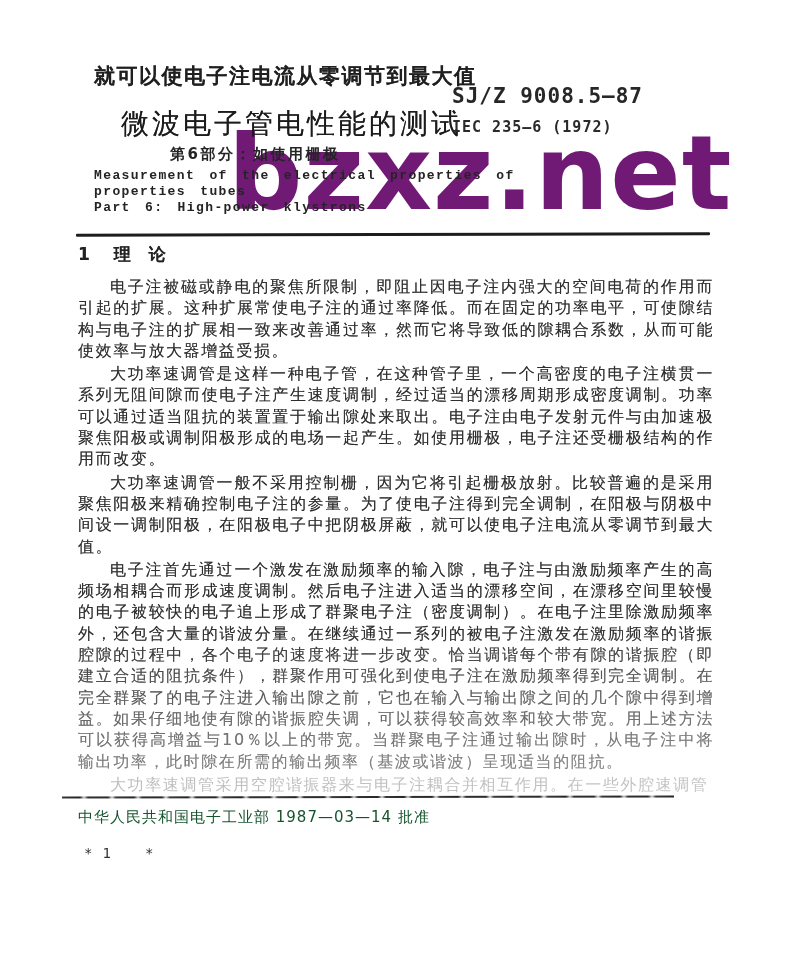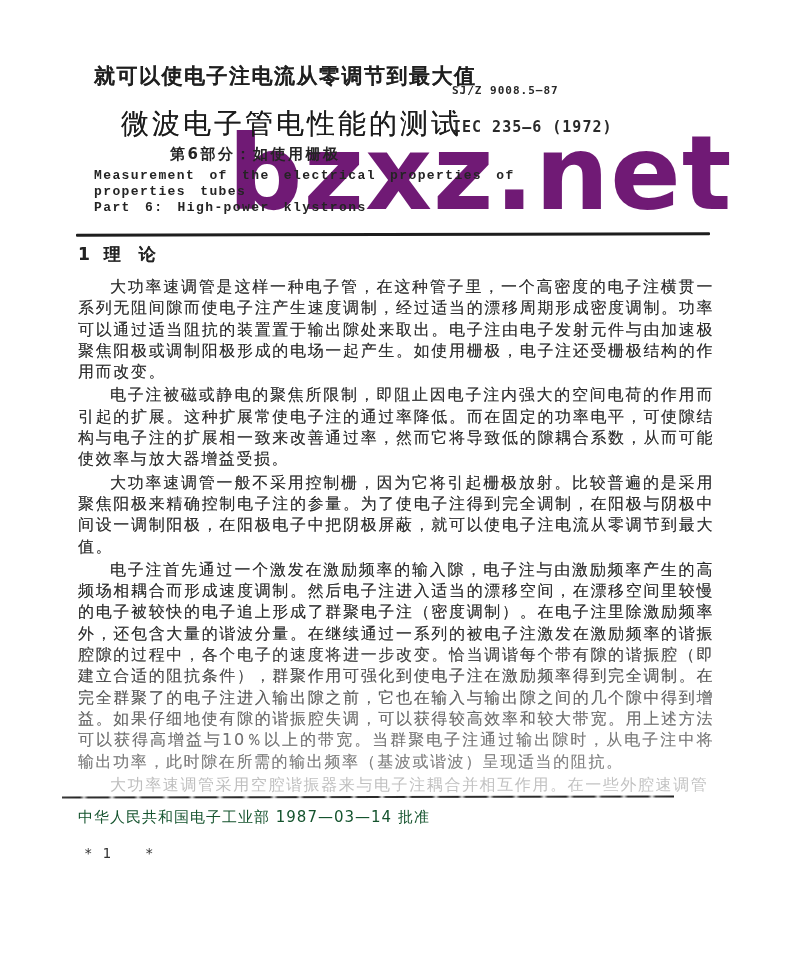--- a/index.html
+++ b/index.html
@@ -30,21 +30,21 @@
   
   .std-label {
     position: absolute; left: 94px; top: 62px;
     font-size: 21px; font-weight: bold; letter-spacing: 1.5px;
     color: #1f1f1f; text-shadow: 0 0 0.5px rgba(0,0,0,0.6);
     white-space: nowrap;
   }
   .std-number {
     position: absolute; left: 452px; top: 84px;
     font-family: "DejaVu Sans Mono", monospace;
-    font-size: 11px; font-weight: bold; letter-spacing: 1px;
+    font-size: 21px; font-weight: bold; letter-spacing: 1px;
     color: #272727; white-space: nowrap;
   }
   .doc-title {
     position: absolute; left: 121px; top: 105px;
     font-size: 28px; font-weight: normal; letter-spacing: 3px;
     color: #1b1b1b; text-shadow: 0 0 0.6px rgba(0,0,0,0.65);
     white-space: nowrap;
   }
   .iec-ref {
     position: absolute; left: 452px; top: 118px;
@@ -79,21 +79,21 @@
       #3a3a3a 0px, #242424 18px, rgba(60,60,60,0.25) 22px, #303030 26px, #2a2a2a 46px, rgba(70,70,70,0.2) 50px, #333333 54px);
     transform: rotate(-0.08deg);
   }
   
   .section-heading {
     position: absolute; left: 78px; top: 243px;
     font-size: 17px; font-weight: bold; color: #222;
     text-shadow: 0 0 0.4px rgba(0,0,0,0.55);
     white-space: nowrap;
   }
-  .section-heading .sec-title { margin-left: 14px; letter-spacing: 6px; }
+  .section-heading .sec-title { margin-left: 24px; letter-spacing: 6px; }
   
   .body-text {
     position: absolute; left: 78px; top: 276px;
     width: 636px;
     font-size: 16px; line-height: 21.3px;
     letter-spacing: 1.6px;
     text-align: justify;
     word-break: break-all;
     color: #2e2e2e;
     text-shadow: 0 0 0.35px rgba(0,0,0,0.45);
@@ -149,22 +149,22 @@
       <div>Part 6: High-power klystrons</div>
     </div>
 
     <div class="rule-top"></div>
 
     <div class="section-heading">
       <span class="sec-num">1</span><span class="sec-title">理 论</span>
     </div>
 
     <div class="body-text">
+      <p>电子注被磁或静电的聚焦所限制，即阻止因电子注内强大的空间电荷的作用而引起的扩展。这种扩展常使电子注的通过率降低。而在固定的功率电平，可使隙结构与电子注的扩展相一致来改善通过率，然而它将导致低的隙耦合系数，从而可能使效率与放大器增益受损。</p>
       <p>大功率速调管是这样一种电子管，在这种管子里，一个高密度的电子注横贯一系列无阻间隙而使电子注产生速度调制，经过适当的漂移周期形成密度调制。功率可以通过适当阻抗的装置置于输出隙处来取出。电子注由电子发射元件与由加速极聚焦阳极或调制阳极形成的电场一起产生。如使用栅极，电子注还受栅极结构的作用而改变。</p>
-      <p>电子注被磁或静电的聚焦所限制，即阻止因电子注内强大的空间电荷的作用而引起的扩展。这种扩展常使电子注的通过率降低。而在固定的功率电平，可使隙结构与电子注的扩展相一致来改善通过率，然而它将导致低的隙耦合系数，从而可能使效率与放大器增益受损。</p>
       <p>大功率速调管一般不采用控制栅，因为它将引起栅极放射。比较普遍的是采用聚焦阳极来精确控制电子注的参量。为了使电子注得到完全调制，在阳极与阴极中间设一调制阳极，在阳极电子中把阴极屏蔽，就可以使电子注电流从零调节到最大值。</p>
       <p>电子注首先通过一个激发在激励频率的输入隙，电子注与由激励频率产生的高频场相耦合而形成速度调制。然后电子注进入适当的漂移空间，在漂移空间里较慢的电子被较快的电子追上形成了群聚电子注（密度调制）。在电子注里除激励频率外，还包含大量的谐波分量。在继续通过一系列的被电子注激发在激励频率的谐振腔隙的过程中，各个电子的速度将进一步改变。恰当调谐每个带有隙的谐振腔（即建立合适的阻抗条件），群聚作用可强化到使电子注在激励频率得到完全调制。在完全群聚了的电子注进入输出隙之前，它也在输入与输出隙之间的几个隙中得到增益。如果仔细地使有隙的谐振腔失调，可以获得较高效率和较大带宽。用上述方法可以获得高增益与10％以上的带宽。当群聚电子注通过输出隙时，从电子注中将输出功率，此时隙在所需的输出频率（基波或谐波）呈现适当的阻抗。</p>
       <p class="faded">大功率速调管采用空腔谐振器来与电子注耦合并相互作用。在一些外腔速调管</p>
     </div>
 
     <div class="rule-bottom"></div>
 
     <div class="approval">中华人民共和国电子工业部 1987—03—14 批准</div>
 
     <div class="page-marker">

